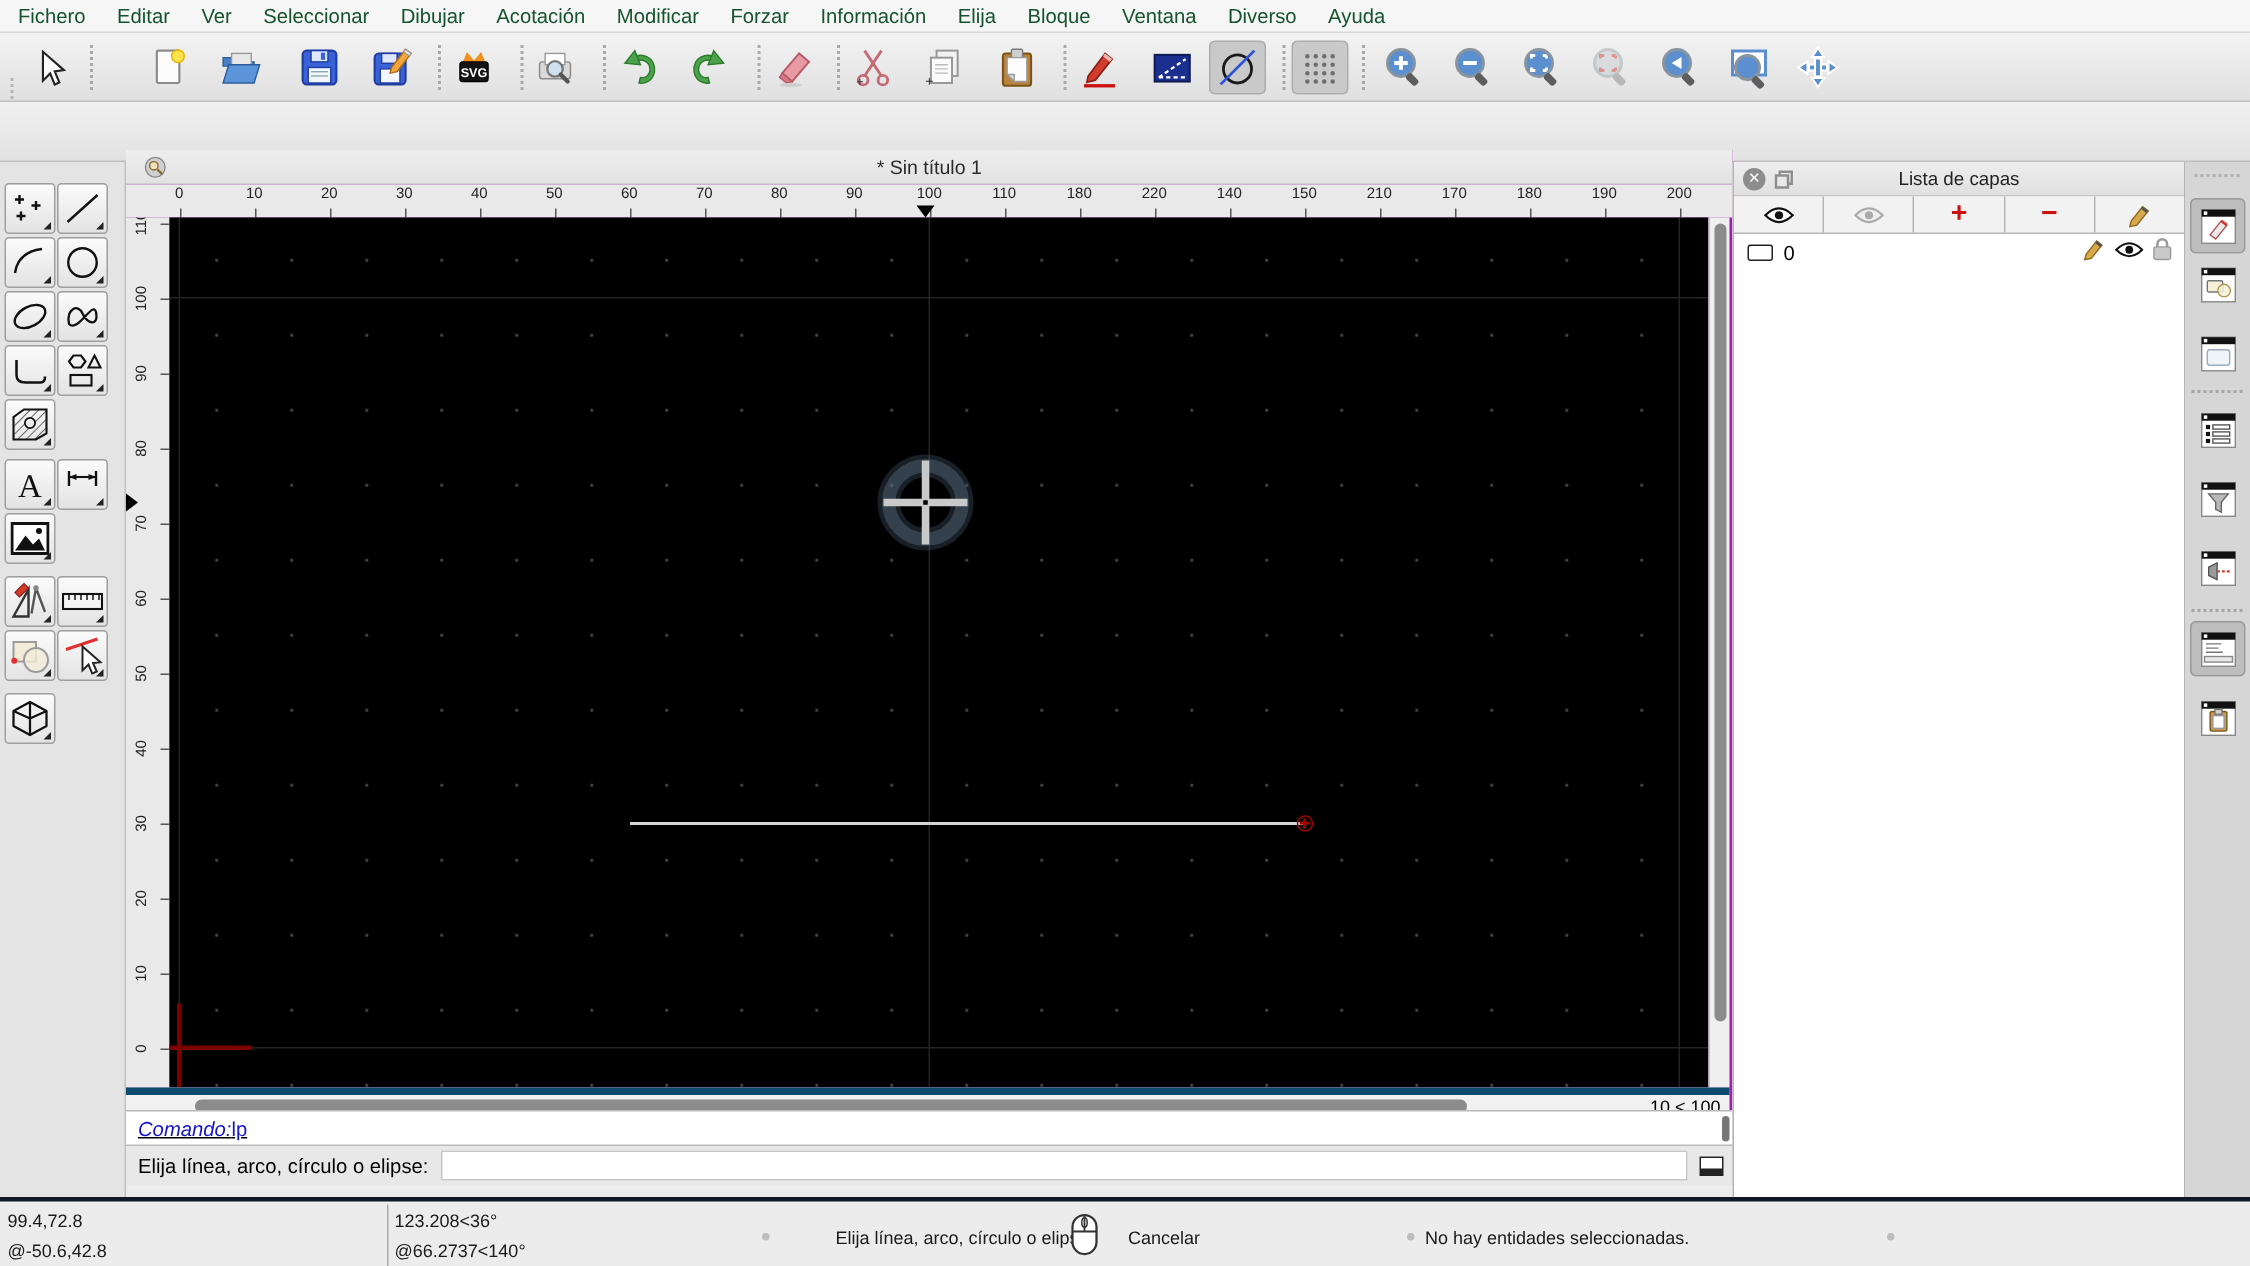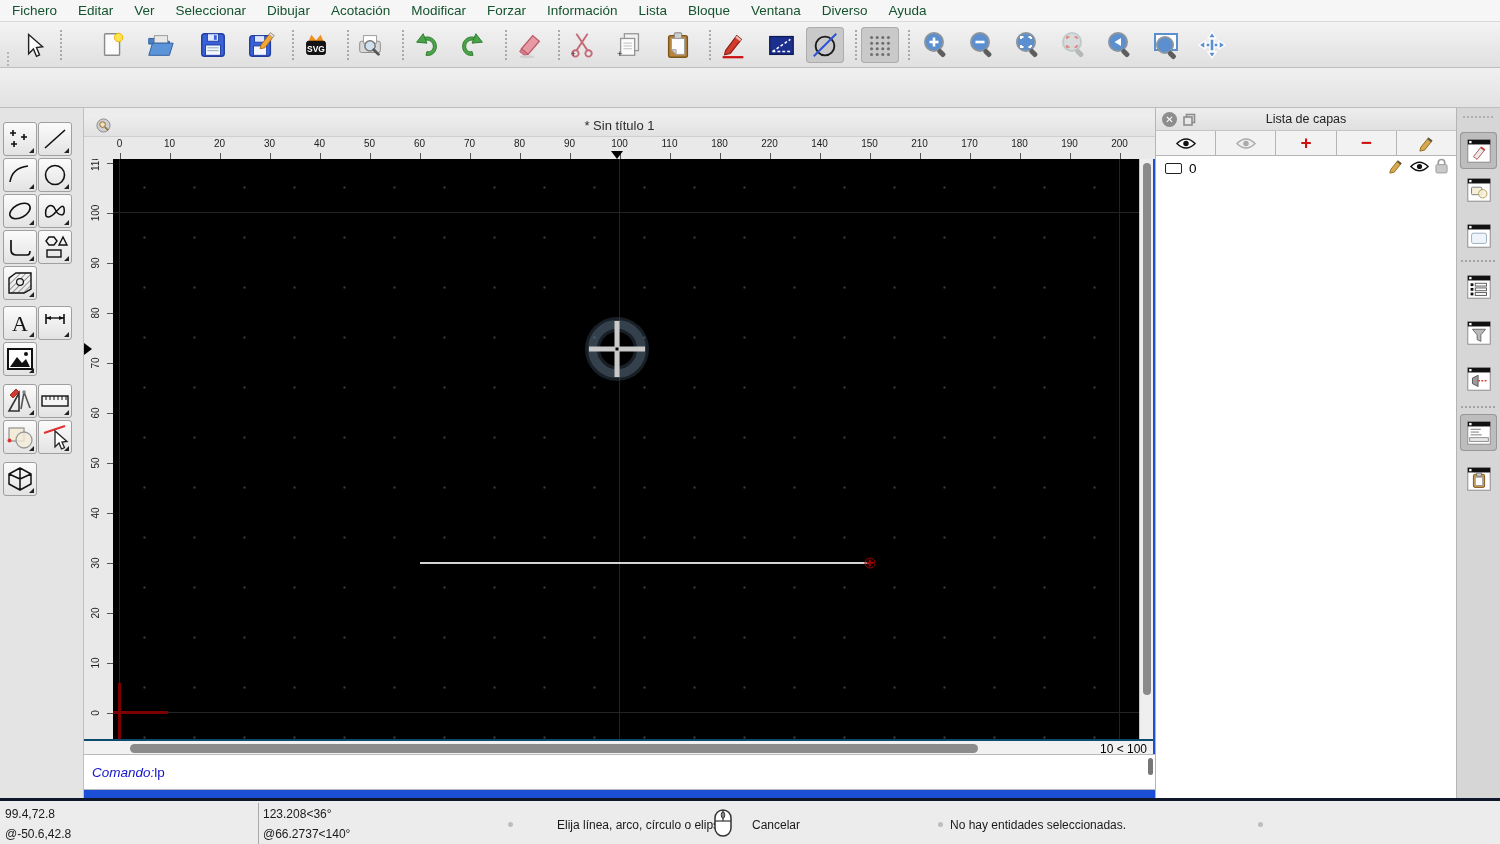--- a/index.html
+++ b/index.html
@@ -35,21 +35,21 @@
   #stepper { position:absolute; left:572px; top:77px; width:17px; height:23px; background:#fdfdfd;
              border:1px solid #bbb; border-radius:4px; display:flex; flex-direction:column; align-items:center; justify-content:center; }
   #stepper span { font-size:7px; line-height:6px; color:#444; }
 
   
   #leftpalette { position:absolute; left:0; top:108px; width:84px; height:690px; background:#e4e4e4; border-right:1px solid #c0c0c0; }
   .pal { position:absolute; width:34px; height:34px; background:linear-gradient(#fbfbfb,#e3e3e3);
          border:1px solid #9f9f9f; border-radius:3px; display:flex; align-items:center; justify-content:center; }
   .pal::after { content:""; position:absolute; right:2px; bottom:2px; border-left:5px solid transparent; border-bottom:5px solid #222; }
 
-  #docwindow { position:absolute; left:84px; top:114px; width:1071px; height:690px; background:#1d4ed8; }
+  #docwindow { position:absolute; left:84px; top:100px; width:1071px; height:690px; background:#a21caf; }
   #titlebar { position:absolute; left:0; top:0; width:1071px; height:23px; background:linear-gradient(#eee,#e2e2e2);
               border-bottom:1px solid #cfcfcf; display:flex; align-items:center; justify-content:center; }
   #titlebar .ticon { position:absolute; left:12px; top:4px; }
   #titlebar .ttext { font-size:13px; color:#2b2b2b; }
 
   #hruler { position:absolute; left:0; top:23px; width:1071px; height:22px; background:#e9e9e9; overflow:hidden; }
   #hruler .hlab { position:absolute; top:1px; font-size:10px; color:#222; transform:translateX(-50%); }
   #hruler .htick { position:absolute; bottom:0; width:1px; height:6px; background:#555; }
   #hmarker { position:absolute; bottom:0; width:0; height:0; border-left:6px solid transparent; border-right:6px solid transparent; border-top:8px solid #000; transform:translateX(-50%); }
 
@@ -70,26 +70,26 @@
   #originH { position:absolute; height:3px; background:#7d0000; }
   #originV { position:absolute; width:3px; background:#7d0000; }
   #snapRing { position:absolute; width:58px; height:58px; border:9px solid rgba(95,118,138,.55); border-radius:50%;
               transform:translate(-50%,-50%); box-shadow:0 0 0 3px rgba(70,90,110,.35), inset 0 0 0 3px rgba(70,90,110,.35); }
   #curH { position:absolute; width:56px; height:5px; background:#c9c9c9; transform:translate(-50%,-50%); }
   #curV { position:absolute; width:5px; height:56px; background:#c9c9c9; transform:translate(-50%,-50%); }
   #curDot { position:absolute; width:3px; height:3px; background:#000; transform:translate(-50%,-50%); }
 
   #vscroll { position:absolute; left:1055px; top:45px; width:14px; height:580px; background:#efefef; border-left:1px solid #c5c5c5; }
   #vthumb { position:absolute; left:2.5px; top:4px; width:8px; height:532px; background:#8b8b8b; border-radius:5px; }
-  #hscroll { position:absolute; left:0; top:625px; width:1069px; height:15px; background:#f1f1f1; border-top:2px solid #0c4a6e; }
+  #hscroll { position:absolute; left:0; top:625px; width:1069px; height:15px; background:#f1f1f1; border-top:5px solid #0c4a6e; }
   #hthumb { position:absolute; left:46px; top:3px; width:848px; height:9px; background:#8b8b8b; border-radius:5px; }
   #gridlabel { position:absolute; right:6px; top:1px; font-size:12px; color:#000; }
 
-  #cmdhistory { position:absolute; left:0; top:640px; width:1071px; height:36px; background:#fff;
-                border-top:1px solid #b9b9b9; border-bottom:1px solid #b9b9b9; display:flex; align-items:center; padding-left:8px; }
+  #cmdhistory { position:absolute; left:0; top:640px; width:1071px; height:24px; background:#fff;
+                border-top:1px solid #b9b9b9; border-bottom:1px solid #b9b9b9; display:flex; align-items:center; padding-left:8px;text-decoration:underline; }
   #cmdhistory .cprompt { color:#1414c8; font-size:13.5px; font-style:italic; }
   #cmdhistory .ccmd { color:#1414c8; font-size:13.5px; margin-left:0; }
   #histscroll { position:absolute; right:2px; top:3px; width:5px; height:17px; background:#777; border-radius:3px; }
   #cmdinput { position:absolute; left:0; top:664px; width:1071px; height:26px; background:#e8e8e8;
               display:flex; align-items:center; padding:0 6px 0 8px; }
   #cmdinput .ilabel { font-size:13.5px; color:#000; white-space:nowrap; }
   #cmdinput input { flex:1; height:20px; margin:0 8px; border:1px solid #c6c6c6; background:#fff; font-family:"Liberation Sans",sans-serif; font-size:13px; padding:0 4px; }
   #cmdDockIcon { width:16px; height:13px; border:1.5px solid #222; border-bottom:5px solid #222; background:#fff; }
 
   
@@ -132,21 +132,21 @@
   <div id="menubar">
       <span class="mi">Fichero</span>
       <span class="mi">Editar</span>
       <span class="mi">Ver</span>
       <span class="mi">Seleccionar</span>
       <span class="mi">Dibujar</span>
       <span class="mi">Acotación</span>
       <span class="mi">Modificar</span>
       <span class="mi">Forzar</span>
       <span class="mi">Información</span>
-      <span class="mi">Lista</span>
+      <span class="mi">Elija</span>
       <span class="mi">Bloque</span>
       <span class="mi">Ventana</span>
       <span class="mi">Diverso</span>
       <span class="mi">Ayuda</span>
     </div>
 
   <div id="toolbar">
     <div class="handle" style="left:7px; top:30px; height:26px;"></div>
     <div class="tb" style="left:14px">
       <svg width="28" height="28" viewBox="0 0 32 32">
@@ -639,20 +639,25 @@
     <div id="hscroll">
       <div id="hthumb"></div>
       <span id="gridlabel">10 &lt; 100</span>
     </div>
 
     <div id="cmdhistory">
       <span class="cprompt">Comando:</span>
       <span class="ccmd">lp</span>
       <div id="histscroll"></div>
     </div>
+    <div id="cmdinput">
+      <span class="ilabel">Elija línea, arco, círculo o elipse:</span>
+      <input value="" style="">
+      <div id="cmdDockIcon"></div>
+    </div>
   </div>
 
   <div id="layerpanel">
     <div id="lpheader">
       <div class="winbtn" style="left:6px">✕</div>
       <div class="winbtn" id="lpFloat" style="left:26px">
         <svg width="15" height="15" viewBox="0 0 15 15">
             <rect x="4.5" y="2.5" width="8" height="8" fill="none" stroke="#8d8d8d" stroke-width="1.6"></rect>
             <rect x="2" y="5" width="8" height="8" fill="#e8e8e8" stroke="#8d8d8d" stroke-width="1.6"></rect>
           </svg>

